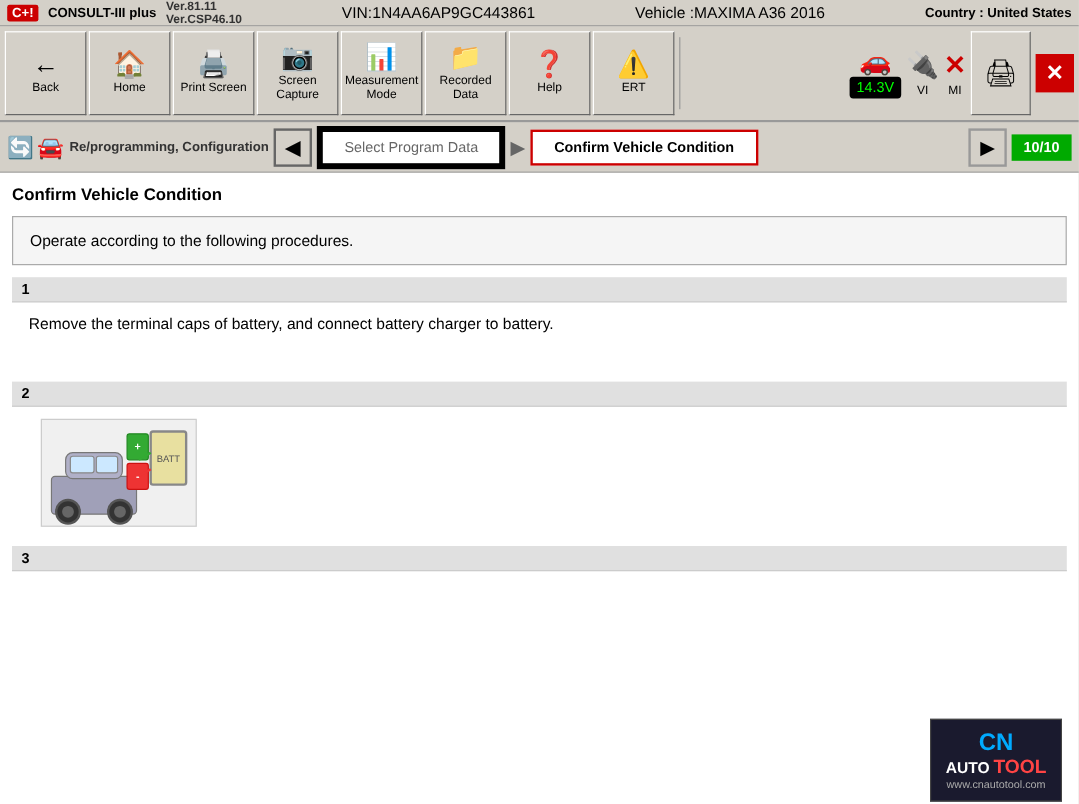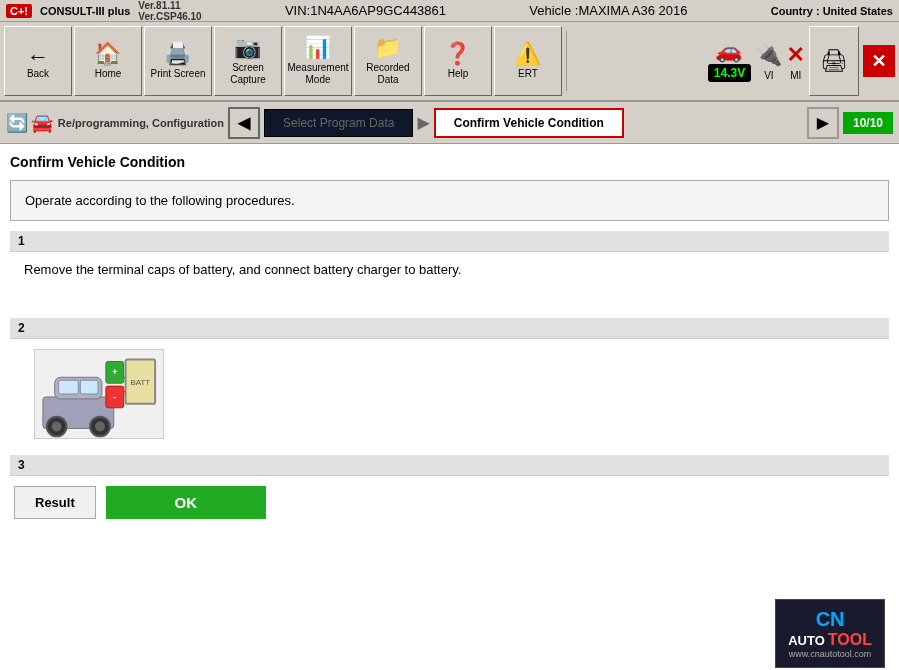--- a/index.html
+++ b/index.html
@@ -61,21 +61,21 @@
       display: flex;
       flex-direction: column;
       align-items: center;
       font-size: 10px;
       gap: 2px;
     }
     .voltage-display {
       background: #000;
       color: #0f0;
       font-size: 12px;
-      font-weight: bold;
+      font-weight: normal;
       padding: 2px 6px;
       border-radius: 3px;
     }
     .close-btn {
       background: #c00;
       color: white;
       border: none;
       width: 32px;
       height: 32px;
       font-size: 18px;
@@ -103,22 +103,22 @@
       border: 2px solid #666;
       width: 32px; height: 32px;
       cursor: pointer;
       display: flex; align-items: center; justify-content: center;
       font-size: 16px;
       font-weight: bold;
     }
     .breadcrumb-step {
       padding: 6px 18px;
       font-size: 12px;
-      background: #0f172a;
-      border: 1px solid #000000;
+      background: #ffffff;
+      border: 5px solid #000000;
       color: #666;
     }
     .breadcrumb-step.active {
       border: 2px solid #c00;
       color: #000;
       font-weight: bold;
       background: white;
     }
     .breadcrumb-arrow {
       font-size: 16px; color: #666;
@@ -378,24 +378,20 @@
           <line x1="82" y1="48" x2="92" y2="42" stroke="#ee3333" stroke-width="2"></line>
         </svg>
       </div>
     </div>
   </div>
 
   <div class="step">
     <div class="step-header">3</div>
   </div>
 
-  <div class="bottom-area">
-    <div class="result-label">Result</div>
-    <button class="ok-button">OK</button>
-  </div>
 
   <div class="cn-logo" style="position:absolute; bottom:2px; right:14px;">
     <div>
       <span class="cn-logo-cn">CN</span>
     </div>
     <div>
       <span class="cn-logo-auto">AUTO</span>
       <span class="cn-logo-tool">TOOL</span>
     </div>
     <div class="cn-logo-url">www.cnautotool.com</div>

